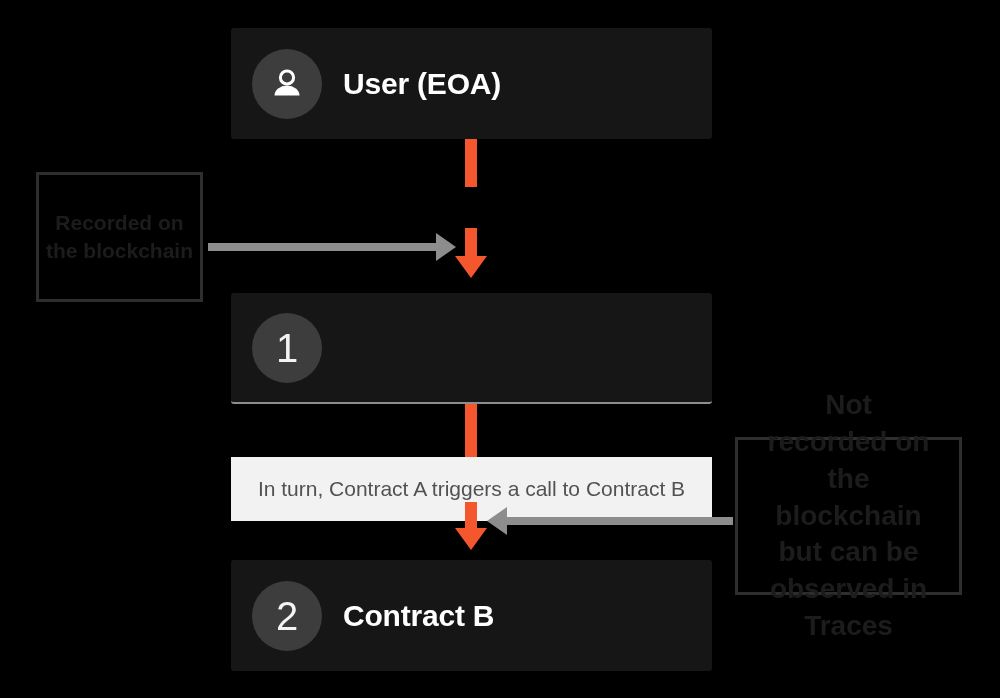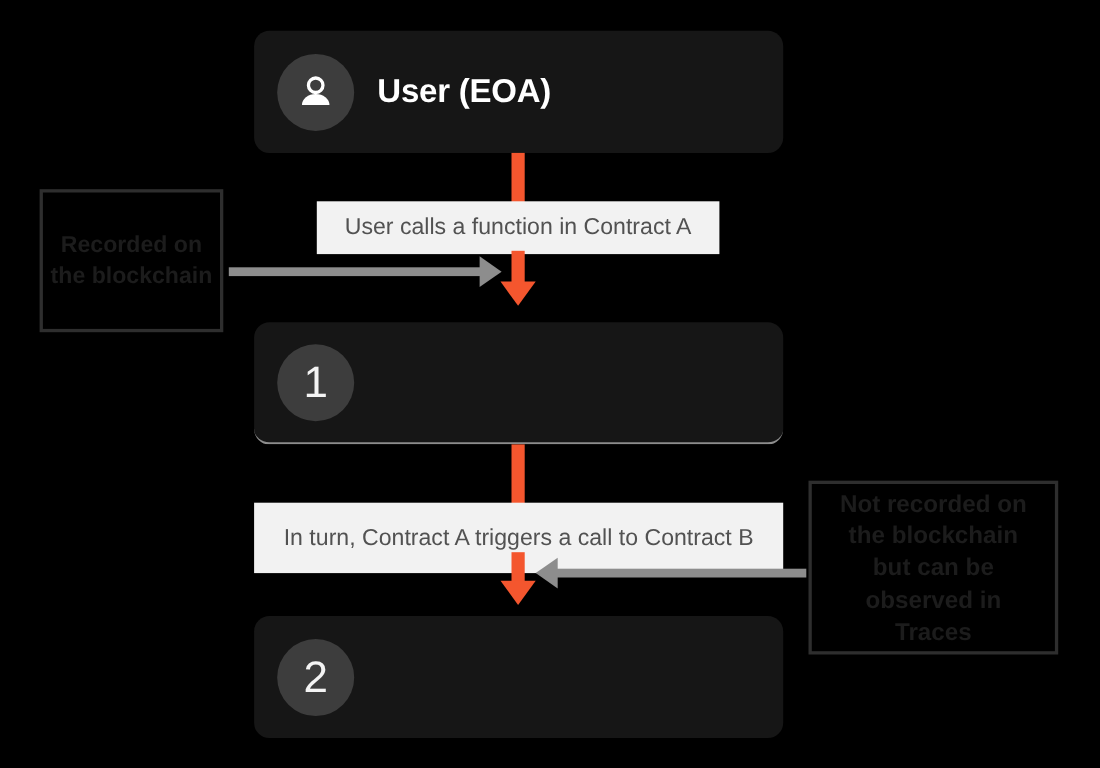--- a/index.html
+++ b/index.html
@@ -21,21 +21,21 @@
     inset: 0;
   }
 
   
   .node {
     position: absolute;
     left: 231px;
     width: 481px;
     height: 111px;
     background: #161616;
-    border-radius: 14px;
+    border-radius: 3px;
     display: flex;
     align-items: center;
     box-sizing: border-box;
     padding-left: 21px;
   }
   .node-user    { top: 28px; }
   .node-a       { top: 293px; border-bottom: 2px solid #8d8d8d; }
   .node-b       { top: 560px; }
 
   .badge {
@@ -136,59 +136,59 @@
     line-height: 1.32;
   }
   .note-left {
     left: 36px; top: 172px;
     width: 167px; height: 130px;
     font-size: 21px;
   }
   .note-right {
     left: 735px; top: 437px;
     width: 227px; height: 158px;
-    font-size: 22px;
+    font-size: 28px;
     padding: 0 24px;
   }
 </style>
 </head>
 <body>
 
 <div class="canvas">
 
   <div class="node node-user">
     <div class="badge">
       <svg width="40" height="40" viewBox="0 0 40 40" aria-hidden="true">
         <circle cx="20" cy="13.5" r="6.6" fill="none" stroke="#ffffff" stroke-width="3"></circle>
         <path d="M7.5 31.5 a12.5 10 0 0 1 25 0 z" fill="#ffffff"></path>
       </svg>
     </div>
     <div class="node-label">User (EOA)</div>
   </div>
 
   <div class="orange-seg o1"></div>
 
-  <div class="chip chip-1">User calls a function in Contract A</div>
 
   <div class="orange-seg o2"></div>
   <div class="arrowhead ah1"></div>
 
   <div class="node node-a">
     <div class="badge">1</div>
   </div>
 
   <div class="orange-seg o3"></div>
 
   <div class="chip chip-2">In turn, Contract A triggers a call to Contract B</div>
 
   <div class="orange-seg o4"></div>
   <div class="arrowhead ah2"></div>
 
   <div class="node node-b">
     <div class="badge">2</div>
+    <div class="node-label">Contract B</div>
   </div>
 
   <div class="note note-left">Recorded on the blockchain</div>
   <div class="gray-line gl-left"></div>
   <div class="gray-head gh-left"></div>
 
   <div class="note note-right">Not recorded on the blockchain but can be observed in Traces</div>
   <div class="gray-line gl-right"></div>
   <div class="gray-head gh-right"></div>
 

